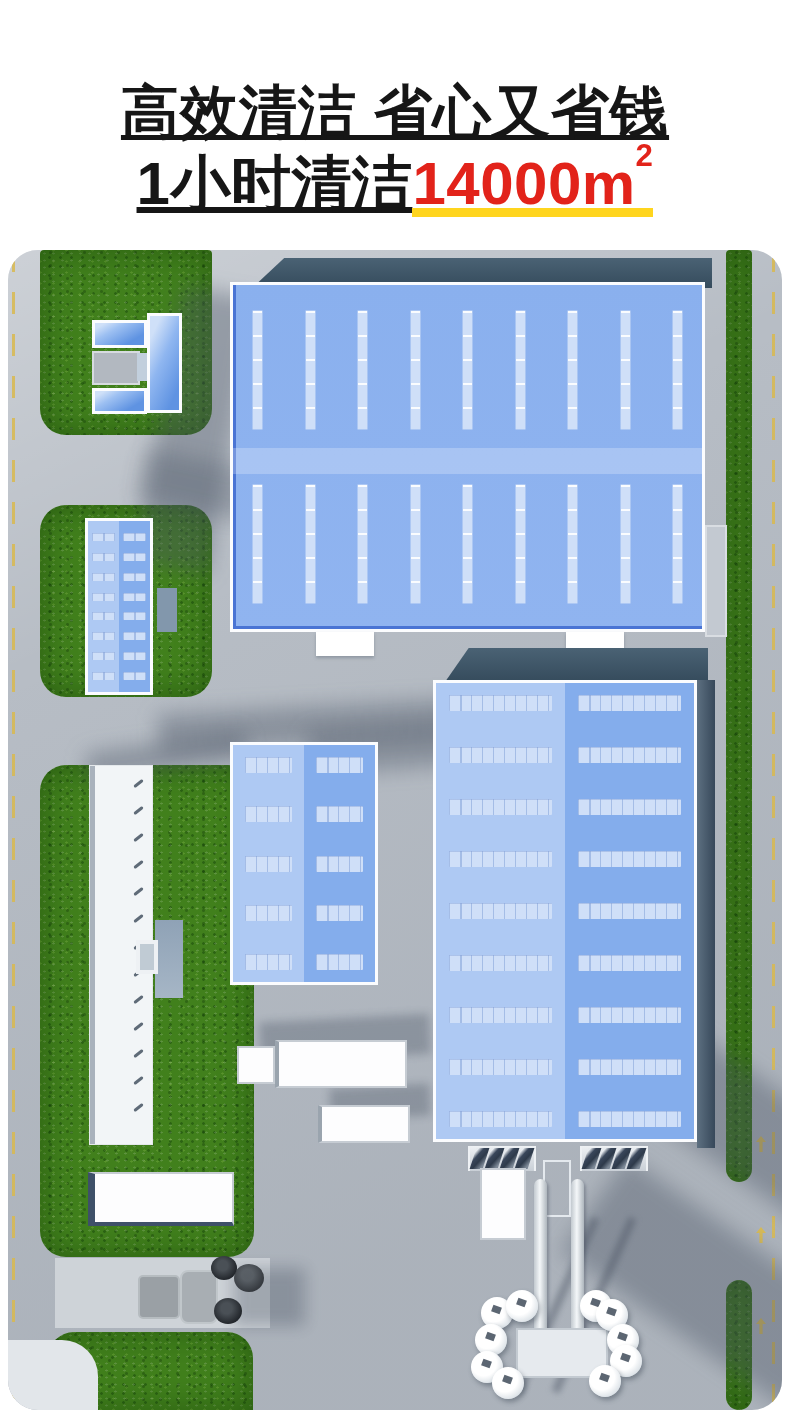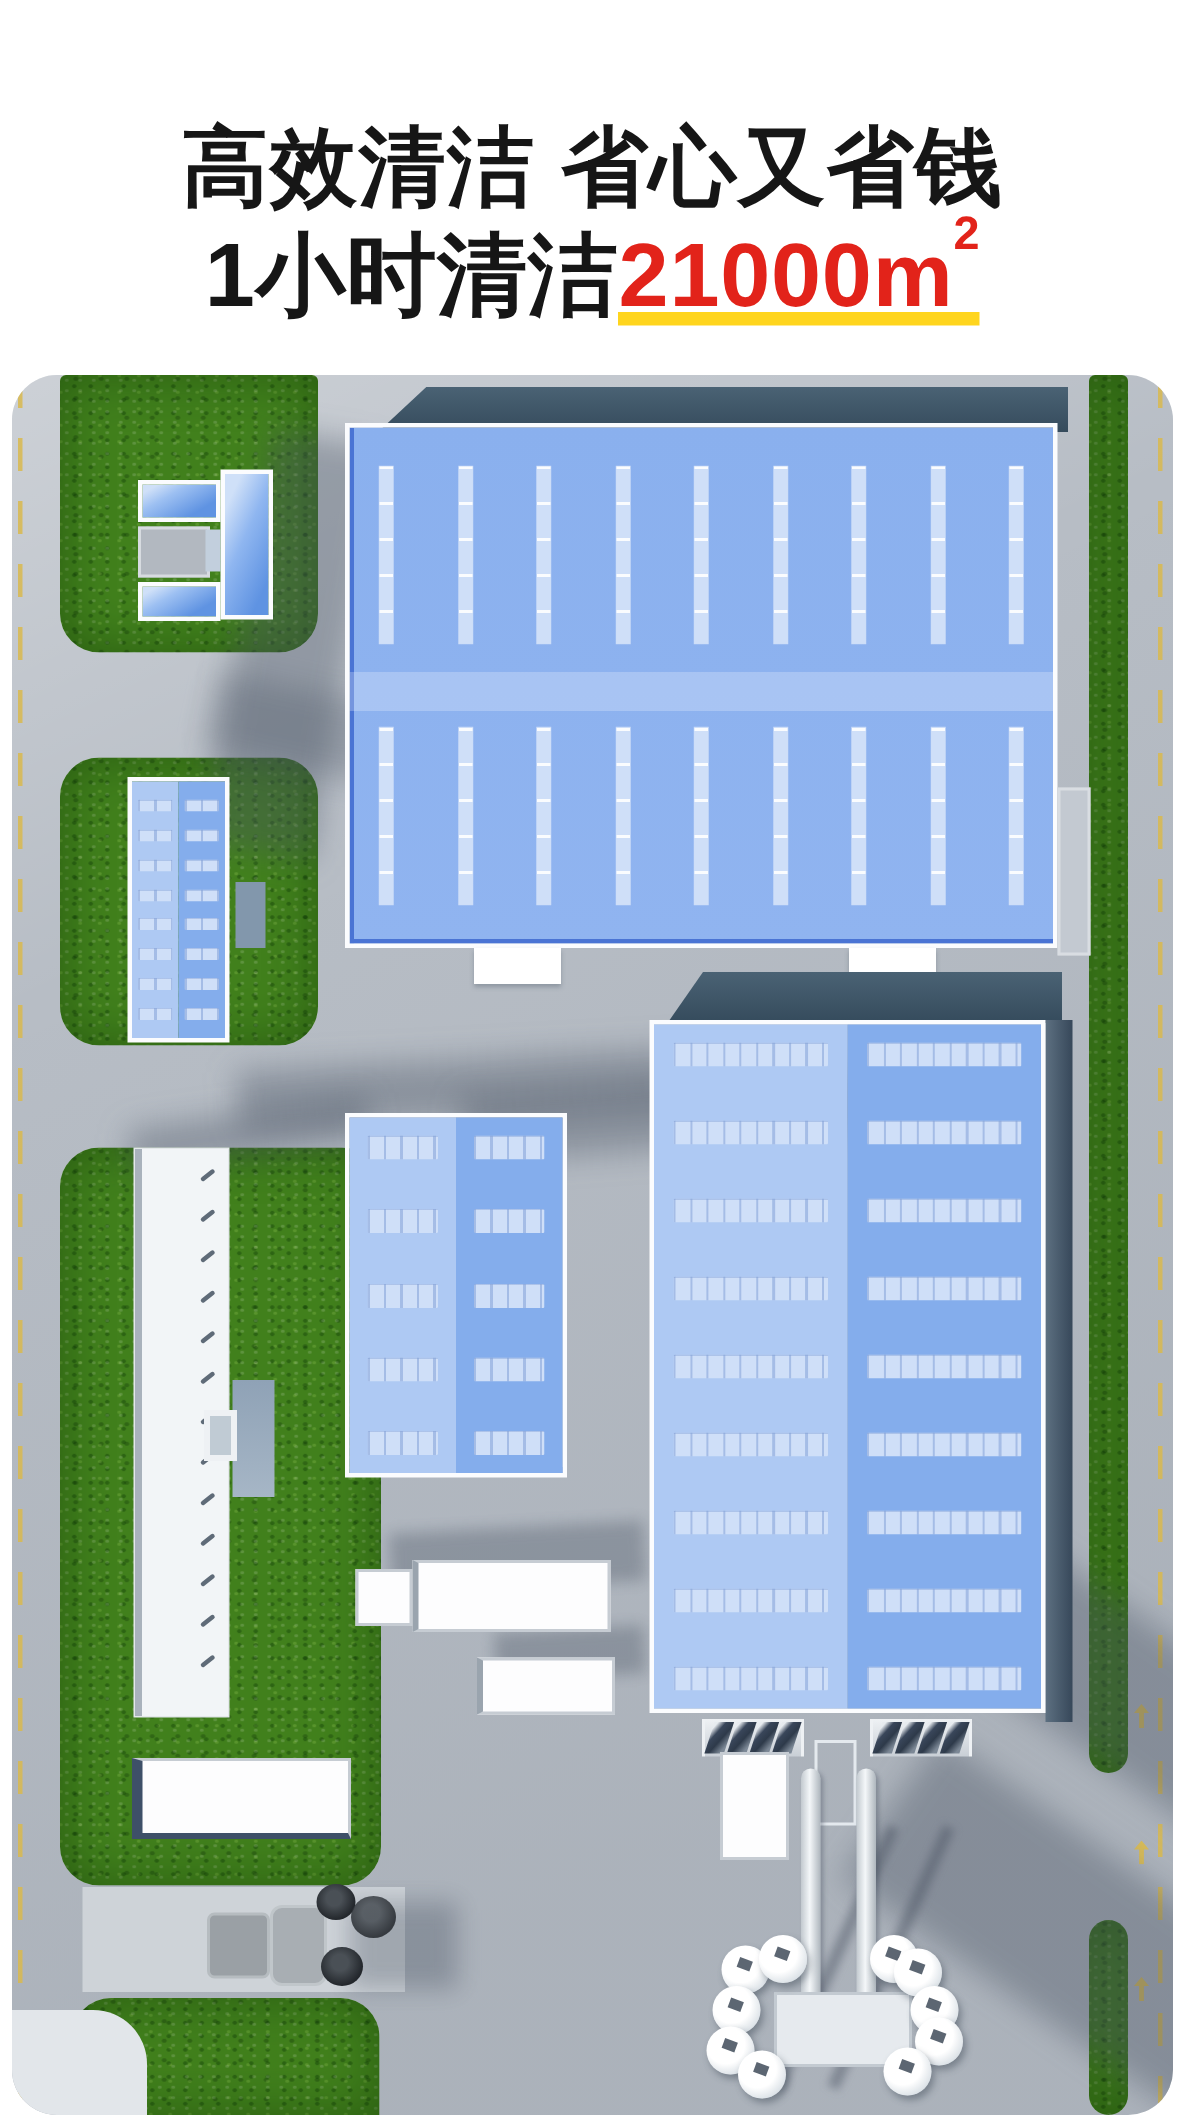--- a/index.html
+++ b/index.html
@@ -1,19 +1,19 @@
 <!DOCTYPE html>
 <html style="--ink: #161616; --red: #e2231a; --yellow: #ffd51e; --pave: #b7bdc5; --pave-light: #ced3d8; --grass: #41801c; --roof: #88aeed; --roof-light: #aec9f3; --roof-mid: #84adec; --strip: #cfdff8; --wall: #415a6c; --road-mark: #d9b94e; --shadow: #46525f;"><head>
 <meta charset="utf-8">
 <style>
   html,body{margin:0;padding:0;background:#fff;}
   .page{position:relative;width:790px;height:1410px;background:#fff;overflow:hidden;
         font-family:"Liberation Sans","DejaVu Sans",sans-serif;}
   
-  .hd{position:absolute;left:0;top:0;width:790px;height:250px;text-align:center;color:var(--ink);}
+  .hd{position:absolute;left:0;top:0;width:790px;height:250px;text-align:center;color:var(--ink);text-decoration:underline;}
   .hd h1{margin:0;padding-top:82px;font-size:58px;font-weight:800;letter-spacing:1px;line-height:1.05;}
   .hd h2{margin:8px 0 0 0;font-size:60px;font-weight:800;letter-spacing:0.5px;line-height:1.1;}
   .hd .red{color:var(--red);display:inline-block;
            background:linear-gradient(var(--yellow),var(--yellow)) left bottom/100% 9px no-repeat;}
   .hd sup{font-size:0.52em;position:relative;top:-0.55em;}
   
   .scene{position:absolute;left:8px;top:250px;width:774px;height:1160px;background:var(--pave);
          border-radius:30px;overflow:hidden;}
   .scene *{position:absolute;}
   .pave-shade{inset:0;background:linear-gradient(155deg,rgba(255,255,255,.30) 0%,rgba(255,255,255,0) 28%,rgba(70,82,96,.10) 78%);}
@@ -64,21 +64,21 @@
   .brush::after{content:'';position:absolute;left:11px;top:9px;width:9px;height:7px;background:#5c6672;transform:rotate(20deg);}
   .wheel{border-radius:50%;background:radial-gradient(circle at 45% 40%,#4a5056 25%,#23272c 70%);}
 </style>
 </head>
 <body>
 
 <div class="page">
 
   <header class="hd">
     <h1>高效清洁 省心又省钱</h1>
-    <h2><span>1小时清洁</span><span class="red"><span>21000m</span><sup>2</sup></span></h2>
+    <h2><span>1小时清洁</span><span class="red"><span>14000m</span><sup>2</sup></span></h2>
   </header>
 
   <div class="scene">
     <div class="pave-shade"></div>
 
     <div class="dash" style="left:4px;"></div>
     <div class="dash" style="left:764px;"></div>
     <div style="inset:0;">
         <div class="arrow" style="top: 886px;"></div>
         <div class="arrow" style="top: 977px;"></div>

